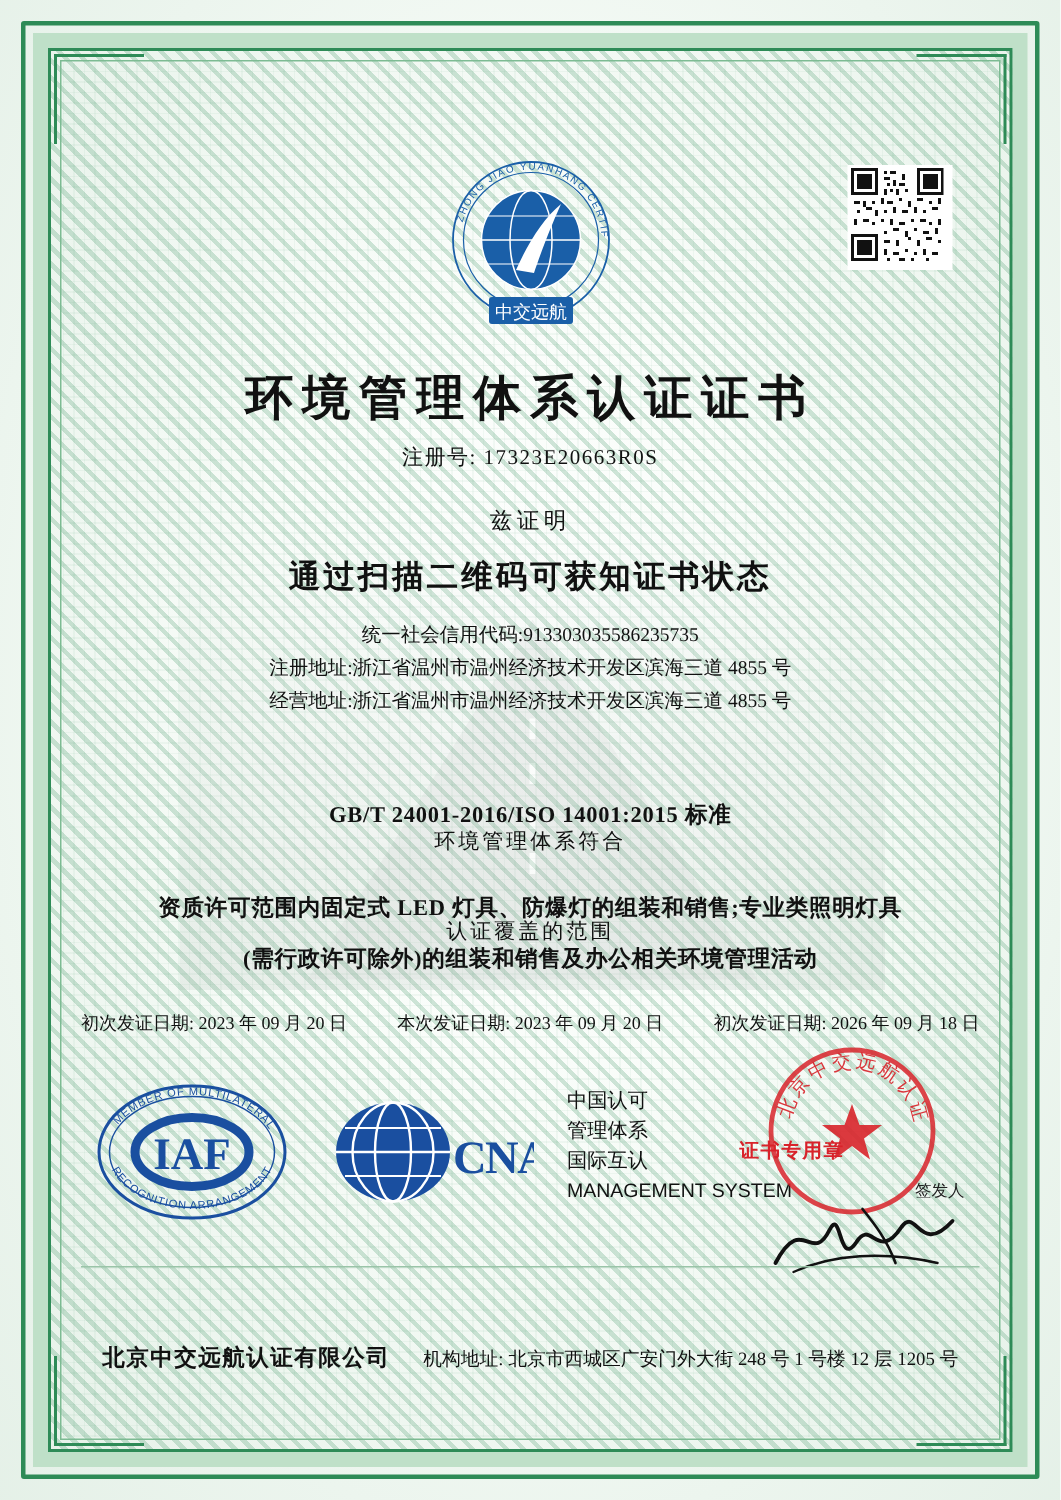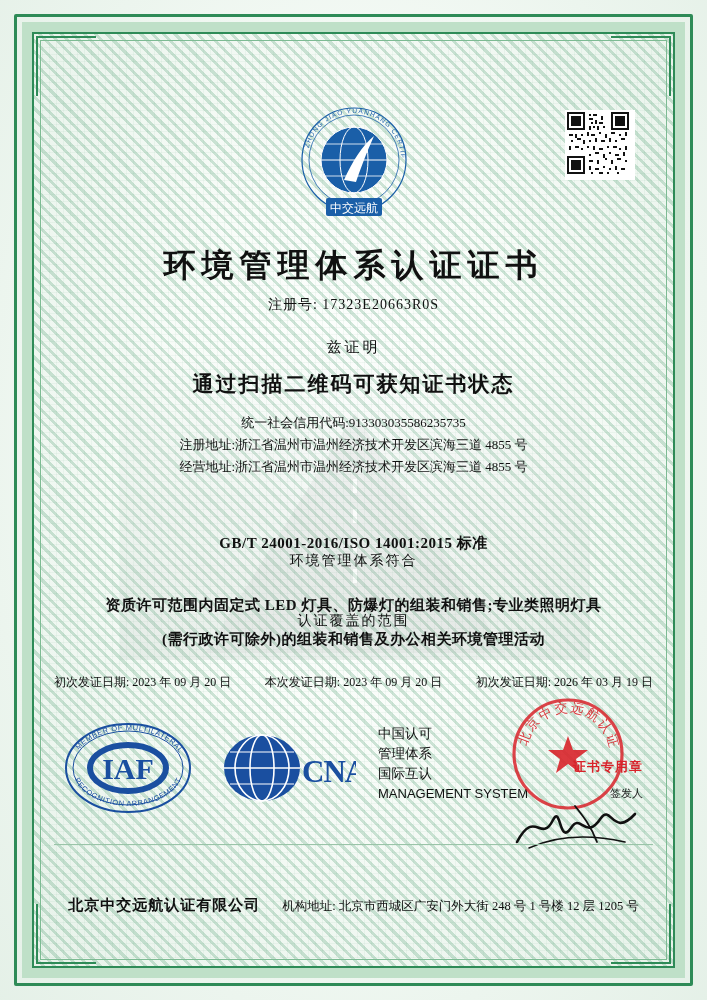--- a/index.html
+++ b/index.html
@@ -140,21 +140,21 @@
     font-size:13.5px;line-height:20px;color:#111;
   }
   .acc-text .en{font-family:"Liberation Sans", sans-serif;font-size:13px;}
 
   
   .seal{
     position:absolute;right:16px;top:-18px;width:150px;height:150px;
     color:#d8232a;
   }
   .seal-text1{
-    position:absolute;width:100%;text-align:right;top:58px;left:0;
+    position:absolute;width:100%;text-align:left;top:58px;left:0;
     font-size:13px;font-weight:bold;letter-spacing:1px;color:#d8232a;
   }
   .signature{
     position:absolute;right:10px;top:88px;width:140px;height:60px;color:#111;
   }
   .sign-label{
     position:absolute;right:16px;top:76px;font-size:11px;color:#222;
   }
 
   
@@ -321,21 +321,21 @@
       <div>
         <span>初次发证日期:</span>
         <span>2023 年 09 月 20 日</span>
       </div>
       <div>
         <span>本次发证日期:</span>
         <span>2023 年 09 月 20 日</span>
       </div>
       <div>
         <span>初次发证日期:</span>
-        <span>2026 年 03 月 19 日</span>
+        <span>2026 年 09 月 18 日</span>
       </div>
     </div>
 
     <div class="marks">
 
       <svg class="iaf" viewBox="0 0 128 92">
         <ellipse cx="64" cy="46" rx="62" ry="44" fill="none" stroke="#1a4fa0" stroke-width="2"></ellipse>
         <ellipse cx="64" cy="46" rx="55" ry="37" fill="none" stroke="#1a4fa0" stroke-width="1"></ellipse>
         <ellipse cx="64" cy="46" rx="38" ry="23" fill="none" stroke="#1a4fa0" stroke-width="6"></ellipse>
         <text x="64" y="57" text-anchor="middle" font-size="30" font-weight="bold" fill="#1a4fa0" font-family="Liberation Serif, serif">IAF</text>

